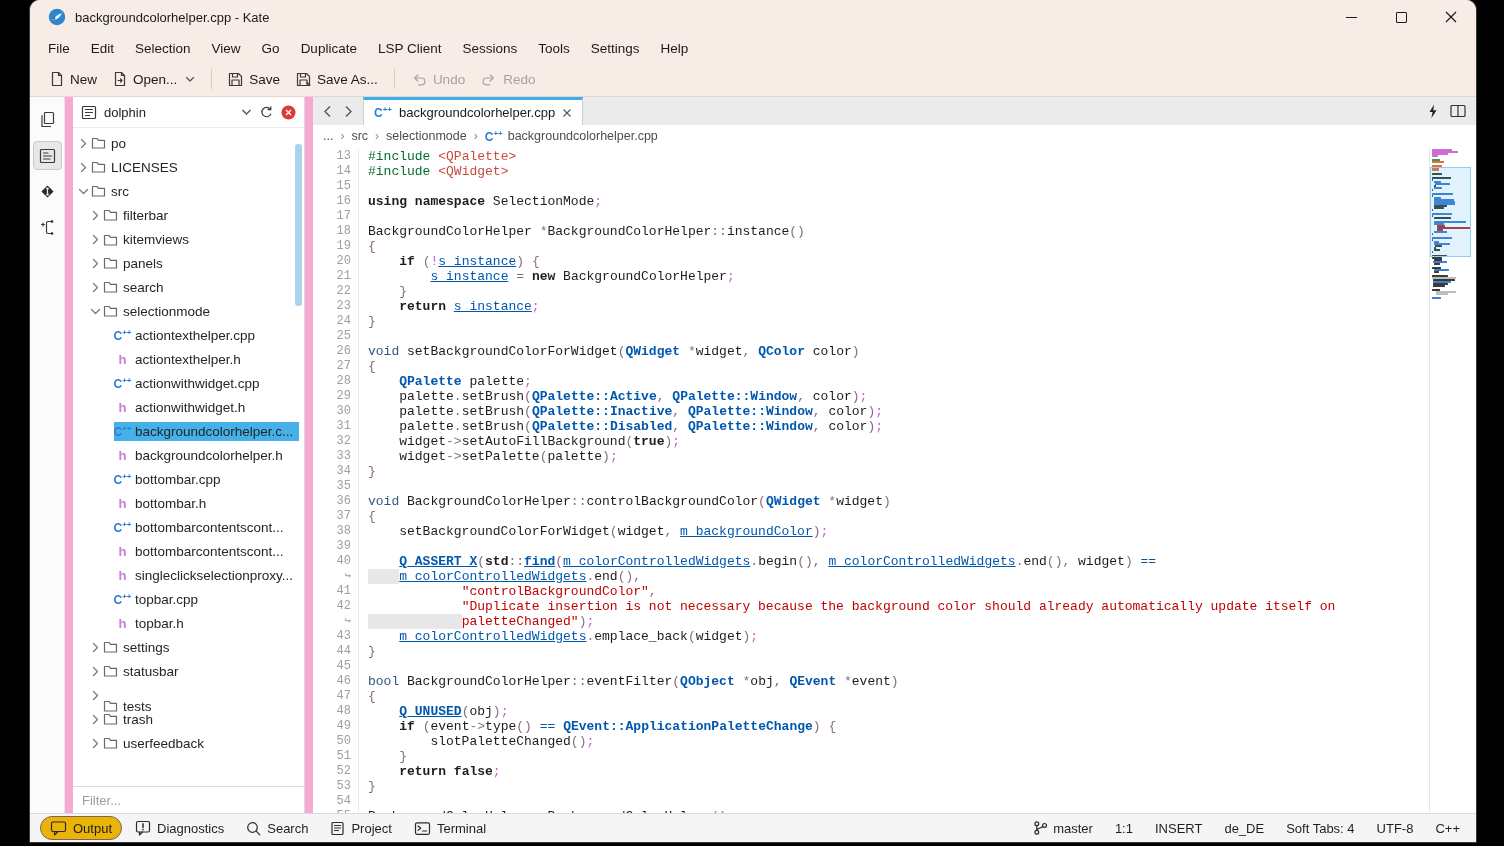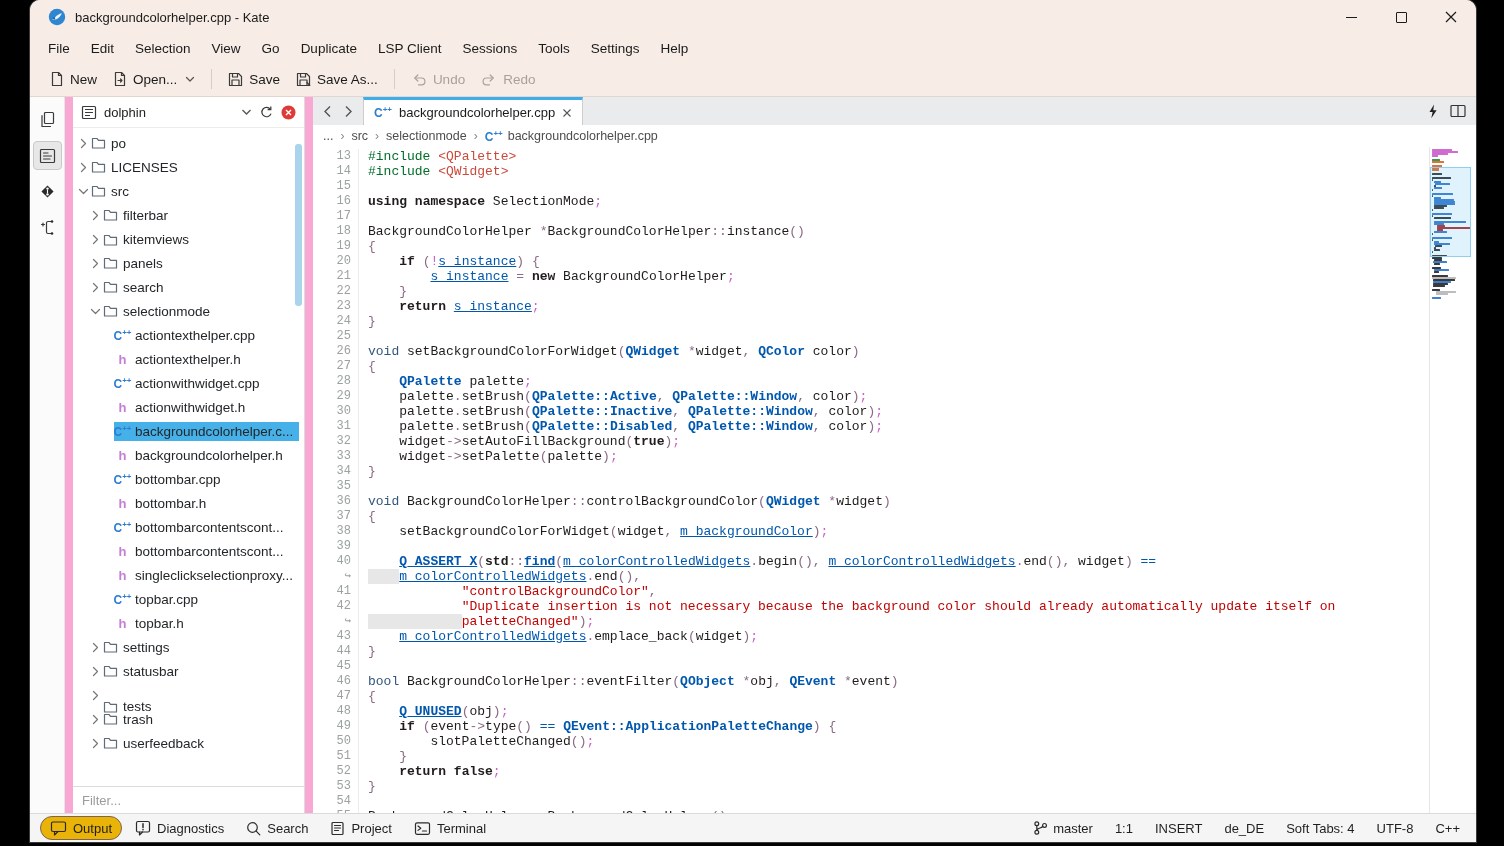--- a/index.html
+++ b/index.html
@@ -561,21 +561,21 @@
               <span class="tree-label">statusbar</span>
             </span>
           </div>
           <div class="tree-row">
             <span style="width: 16px; flex: 0 0 auto;"></span>
             <span class="tree-arrow">
               <svg width="7" height="11" viewBox="0 0 7 11" fill="none" stroke="#777" stroke-width="1.2" stroke-linecap="round" stroke-linejoin="round">
                 <path d="M1.5 1.5 L5.5 5.5 L1.5 9.5"></path>
               </svg>
             </span>
-            <span style="display: flex; align-items: flex-end; margin-top: 23px;">
+            <span style="display: flex; align-items: flex-start; margin-top: 23px;">
               <span class="tree-icon">
                 <svg width="15" height="14" viewBox="0 0 15 14" fill="none" stroke="#5f6b76" stroke-width="1.2" stroke-linecap="round" stroke-linejoin="round">
                   <path d="M1.5 12 V2.5 H6 L7.5 4.3 H13.5 V12 Z"></path>
                 </svg>
               </span>
               <span class="tree-label">tests</span>
             </span>
           </div>
           <div class="tree-row">
             <span style="width: 16px; flex: 0 0 auto;"></span>

